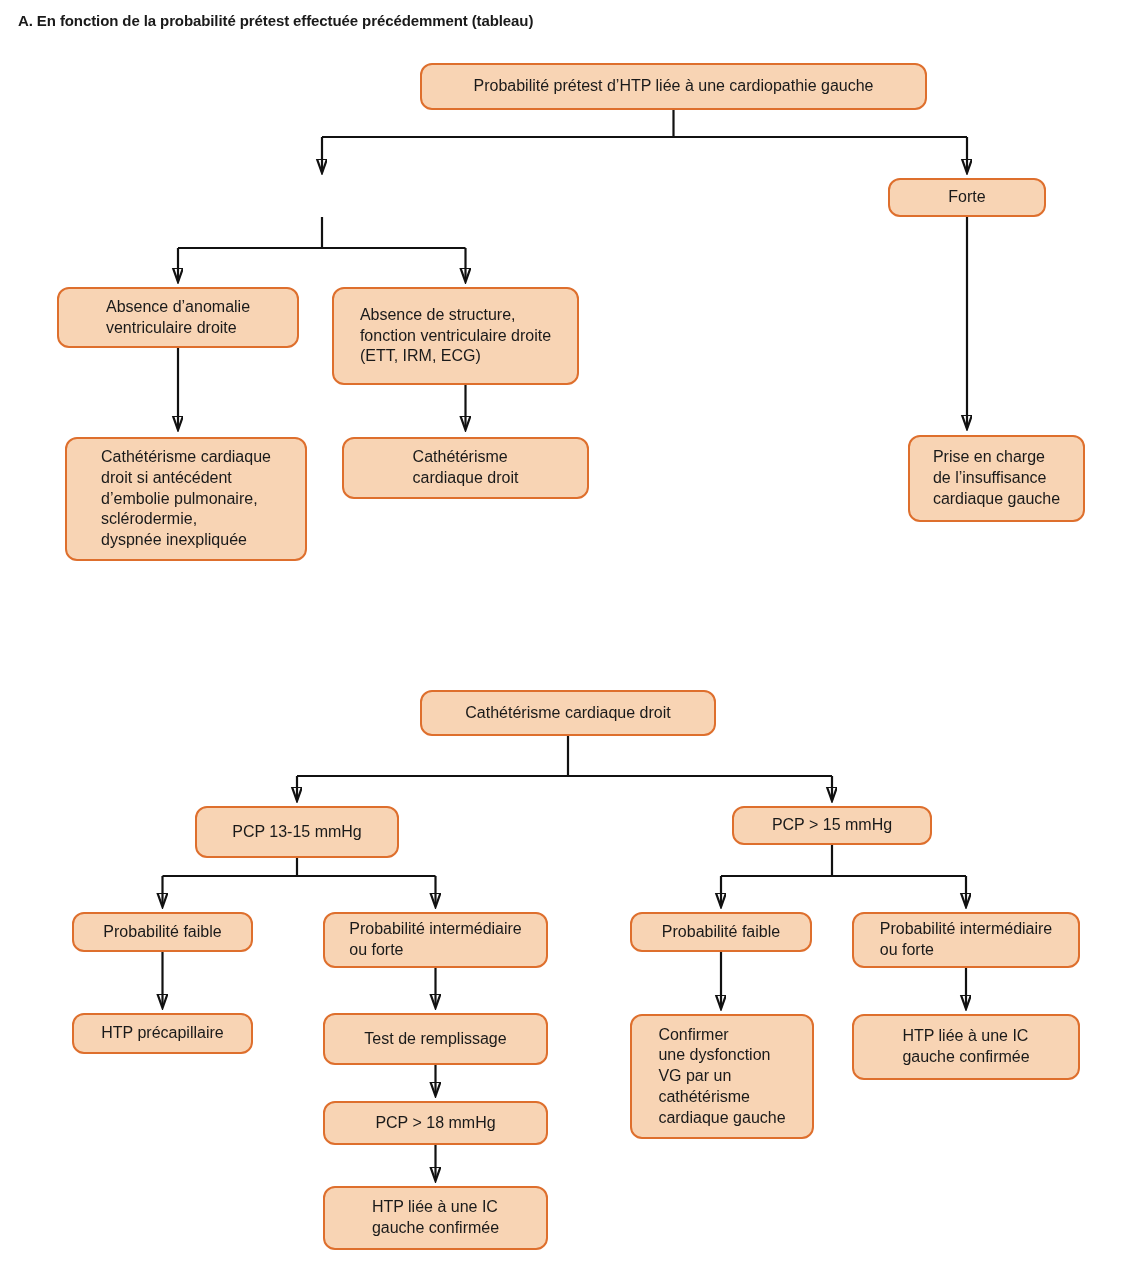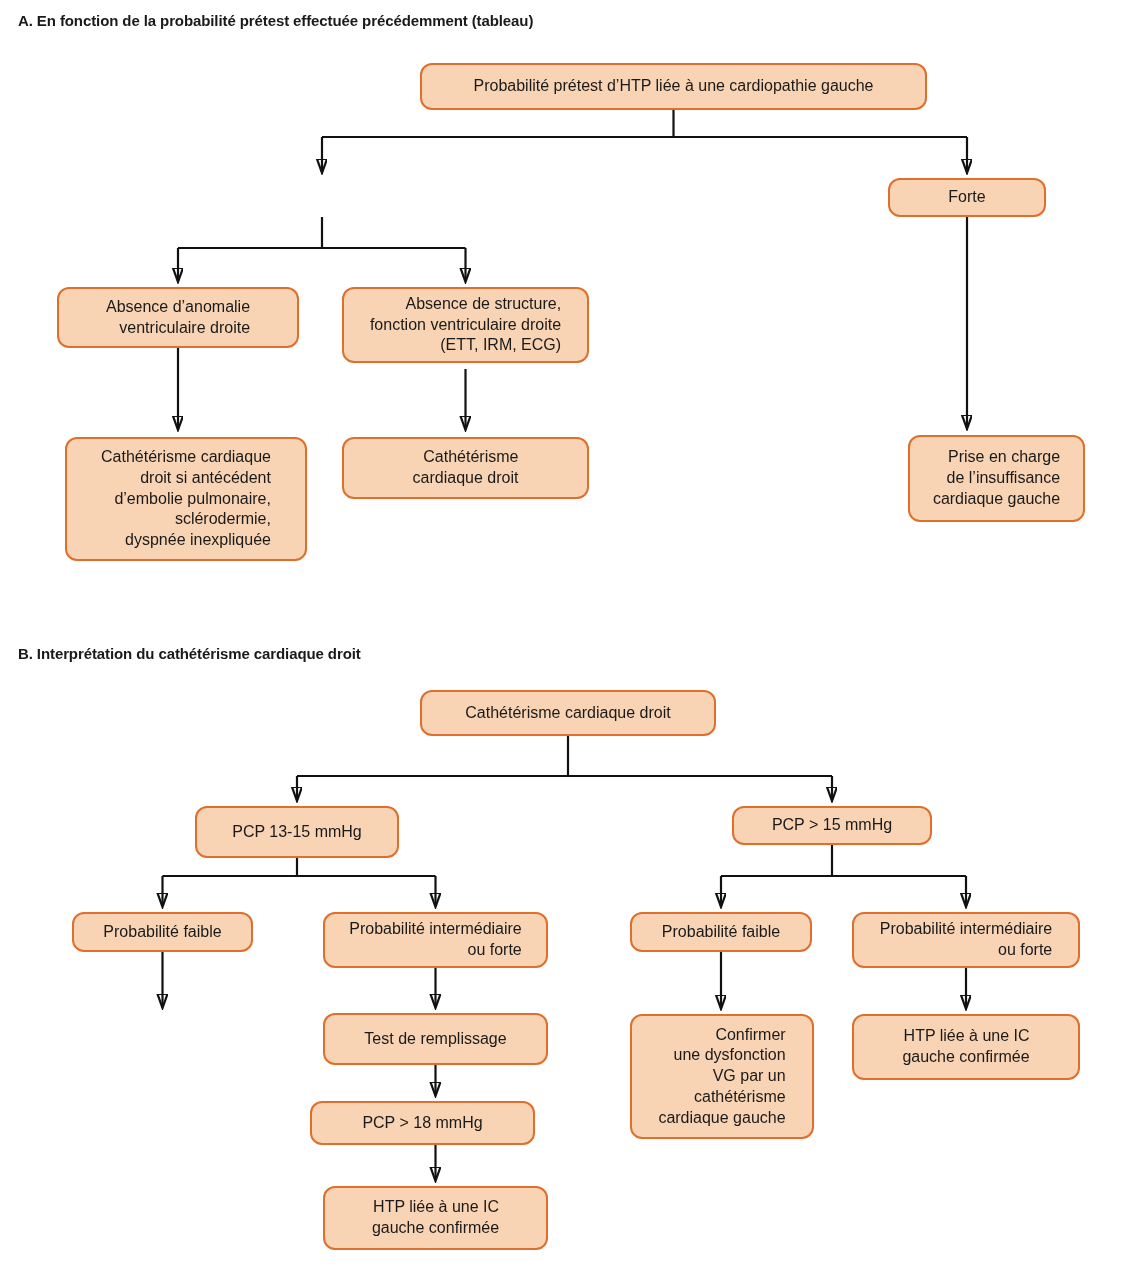--- a/index.html
+++ b/index.html
@@ -24,21 +24,21 @@
     font-weight:700;
     letter-spacing:-0.1px;
     white-space:nowrap;
   }
   .node{
     position:absolute;
     box-sizing:border-box;
     display:flex;
     align-items:center;
     justify-content:center;
-    text-align:right;
+    text-align:left;
     white-space:pre-line;
     background:var(--box-fill);
     border:2.5px solid var(--box-border);
     border-radius:12px;
     font-size:16px;
     line-height:1.3;
     padding:2px 8px;
   }
   .connectors{
     position:absolute;
@@ -92,54 +92,54 @@
   <div class="section-title" style="left:18px;top:12px;">A. En fonction de la probabilité prétest effectuée précédemment (tableau)</div>
 
   <div class="node" style="left:420px;top:63px;width:507px;height:47px;">Probabilité prétest d’HTP liée à une cardiopathie gauche</div>
 
 
   <div class="node" style="left:57px;top:287px;width:242px;height:61px;">Absence d’anomalie
 ventriculaire droite</div>
 
   <div class="node" style="left:888px;top:178px;width:158px;height:39px;">Forte</div>
 
-  <div class="node" style="left:342px;top:287px;width:247px;height:76px;">Absence de structure,
+  <div class="node" style="left:332px;top:287px;width:247px;height:98px;">Absence de structure,
 fonction ventriculaire droite
 (ETT, IRM, ECG)</div>
 
   <div class="node" style="left:65px;top:437px;width:242px;height:124px;">Cathétérisme cardiaque
 droit si antécédent
 d’embolie pulmonaire,
 sclérodermie,
 dyspnée inexpliquée</div>
 
   <div class="node" style="left:342px;top:437px;width:247px;height:62px;">Cathétérisme
 cardiaque droit</div>
 
   <div class="node" style="left:878px;top:435px;width:177px;height:87px;margin-left:30px;">Prise en charge
 de l’insuffisance
 cardiaque gauche</div>
 
-  <div class="section-title" style="left:18px;top:645px;">B. Interprétation du cathétérisme cardiaque droit</div>
 
   <div class="node" style="left:420px;top:690px;width:296px;height:46px;">Cathétérisme cardiaque droit</div>
 
   <div class="node" style="left:195px;top:806px;width:204px;height:52px;">PCP 13-15 mmHg</div>
 
   <div class="node" style="left:732px;top:806px;width:200px;height:39px;">PCP &gt; 15 mmHg</div>
 
   <div class="node" style="left:72px;top:912px;width:181px;height:40px;">Probabilité faible</div>
 
   <div class="node" style="left:323px;top:912px;width:225px;height:56px;">Probabilité intermédiaire
 ou forte</div>
 
+  <div class="node" style="left:72px;top:1013px;width:181px;height:41px;">HTP précapillaire</div>
 
   <div class="node" style="left:323px;top:1013px;width:225px;height:52px;">Test de remplissage</div>
 
-  <div class="node" style="left:310px;top:1101px;width:225px;height:44px;">PCP &gt; 18 mmHg</div>
+  <div class="node" style="left:323px;top:1101px;width:225px;height:44px;">PCP &gt; 18 mmHg</div>
 
   <div class="node" style="left:323px;top:1186px;width:225px;height:64px;">HTP liée à une IC
 gauche confirmée</div>
 
   <div class="node" style="left:630px;top:912px;width:182px;height:40px;">Probabilité faible</div>
 
   <div class="node" style="left:852px;top:912px;width:228px;height:56px;">Probabilité intermédiaire
 ou forte</div>
 
   <div class="node" style="left:630px;top:1014px;width:184px;height:125px;">Confirmer

